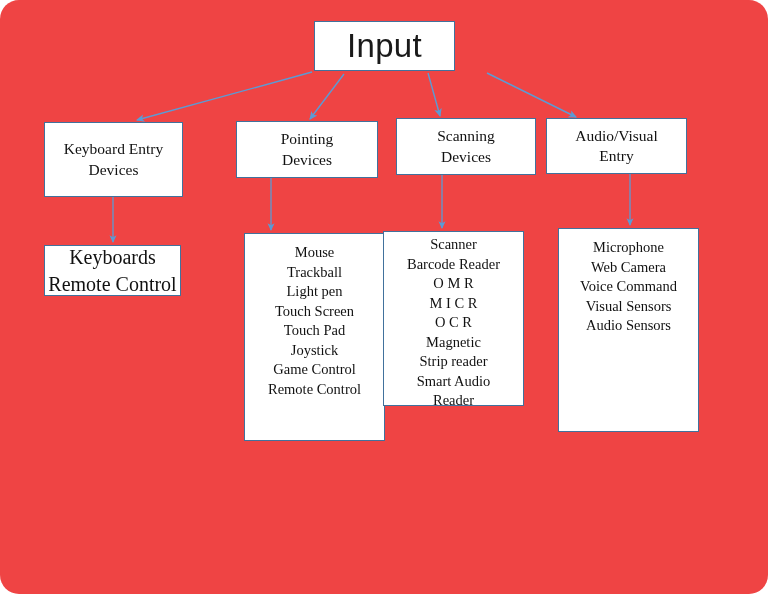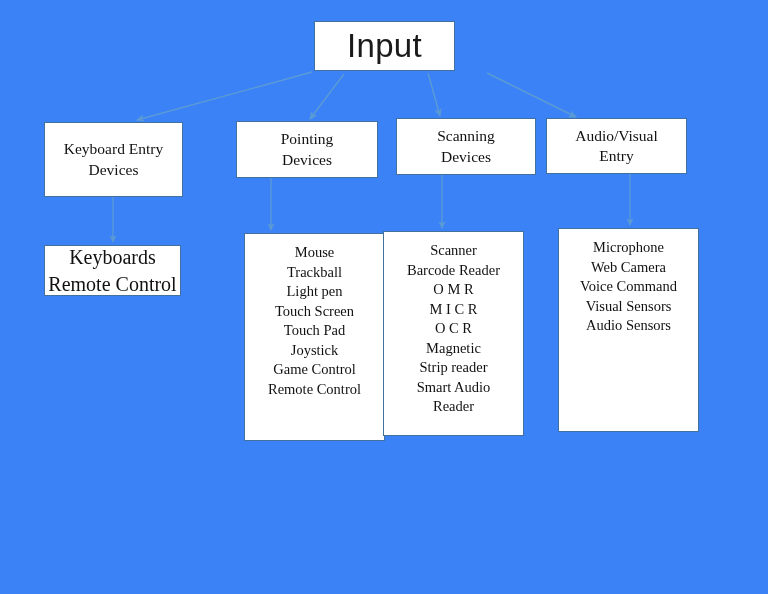--- a/index.html
+++ b/index.html
@@ -5,23 +5,24 @@
 <style>
   html, body {
     margin: 0;
     padding: 0;
     background: #ffffff;
   }
   #canvas {
     position: relative;
     width: 768px;
     height: 594px;
-    background: #3b82f6;
+    background: #ef4444;
     overflow: hidden;
     font-family: "Liberation Serif", "DejaVu Serif", serif;
+    border-radius: 19px;
   }
   #connector-layer {
     position: absolute;
     left: 0;
     top: 0;
     width: 768px;
     height: 594px;
     pointer-events: none;
   }
   .node {
@@ -131,21 +132,21 @@
     <span class="line-text">Mouse</span>
     <span class="line-text">Trackball</span>
     <span class="line-text">Light pen</span>
     <span class="line-text">Touch Screen</span>
     <span class="line-text">Touch Pad</span>
     <span class="line-text">Joystick</span>
     <span class="line-text">Game Control</span>
     <span class="line-text">Remote Control</span>
   </div>
 
-  <div class="node node-leaf top-v" style="left:383px; top:231px; width:141px; height:205px;">
+  <div class="node node-leaf top-v" style="left:383px; top:231px; width:141px; height:175px;justify-content:center;">
     <span class="line-text">Scanner</span>
     <span class="line-text">Barcode Reader</span>
     <span class="line-text">O M R</span>
     <span class="line-text">M I C R</span>
     <span class="line-text">O C R</span>
     <span class="line-text">Magnetic</span>
     <span class="line-text">Strip reader</span>
     <span class="line-text">Smart Audio</span>
     <span class="line-text">Reader</span>
   </div>

